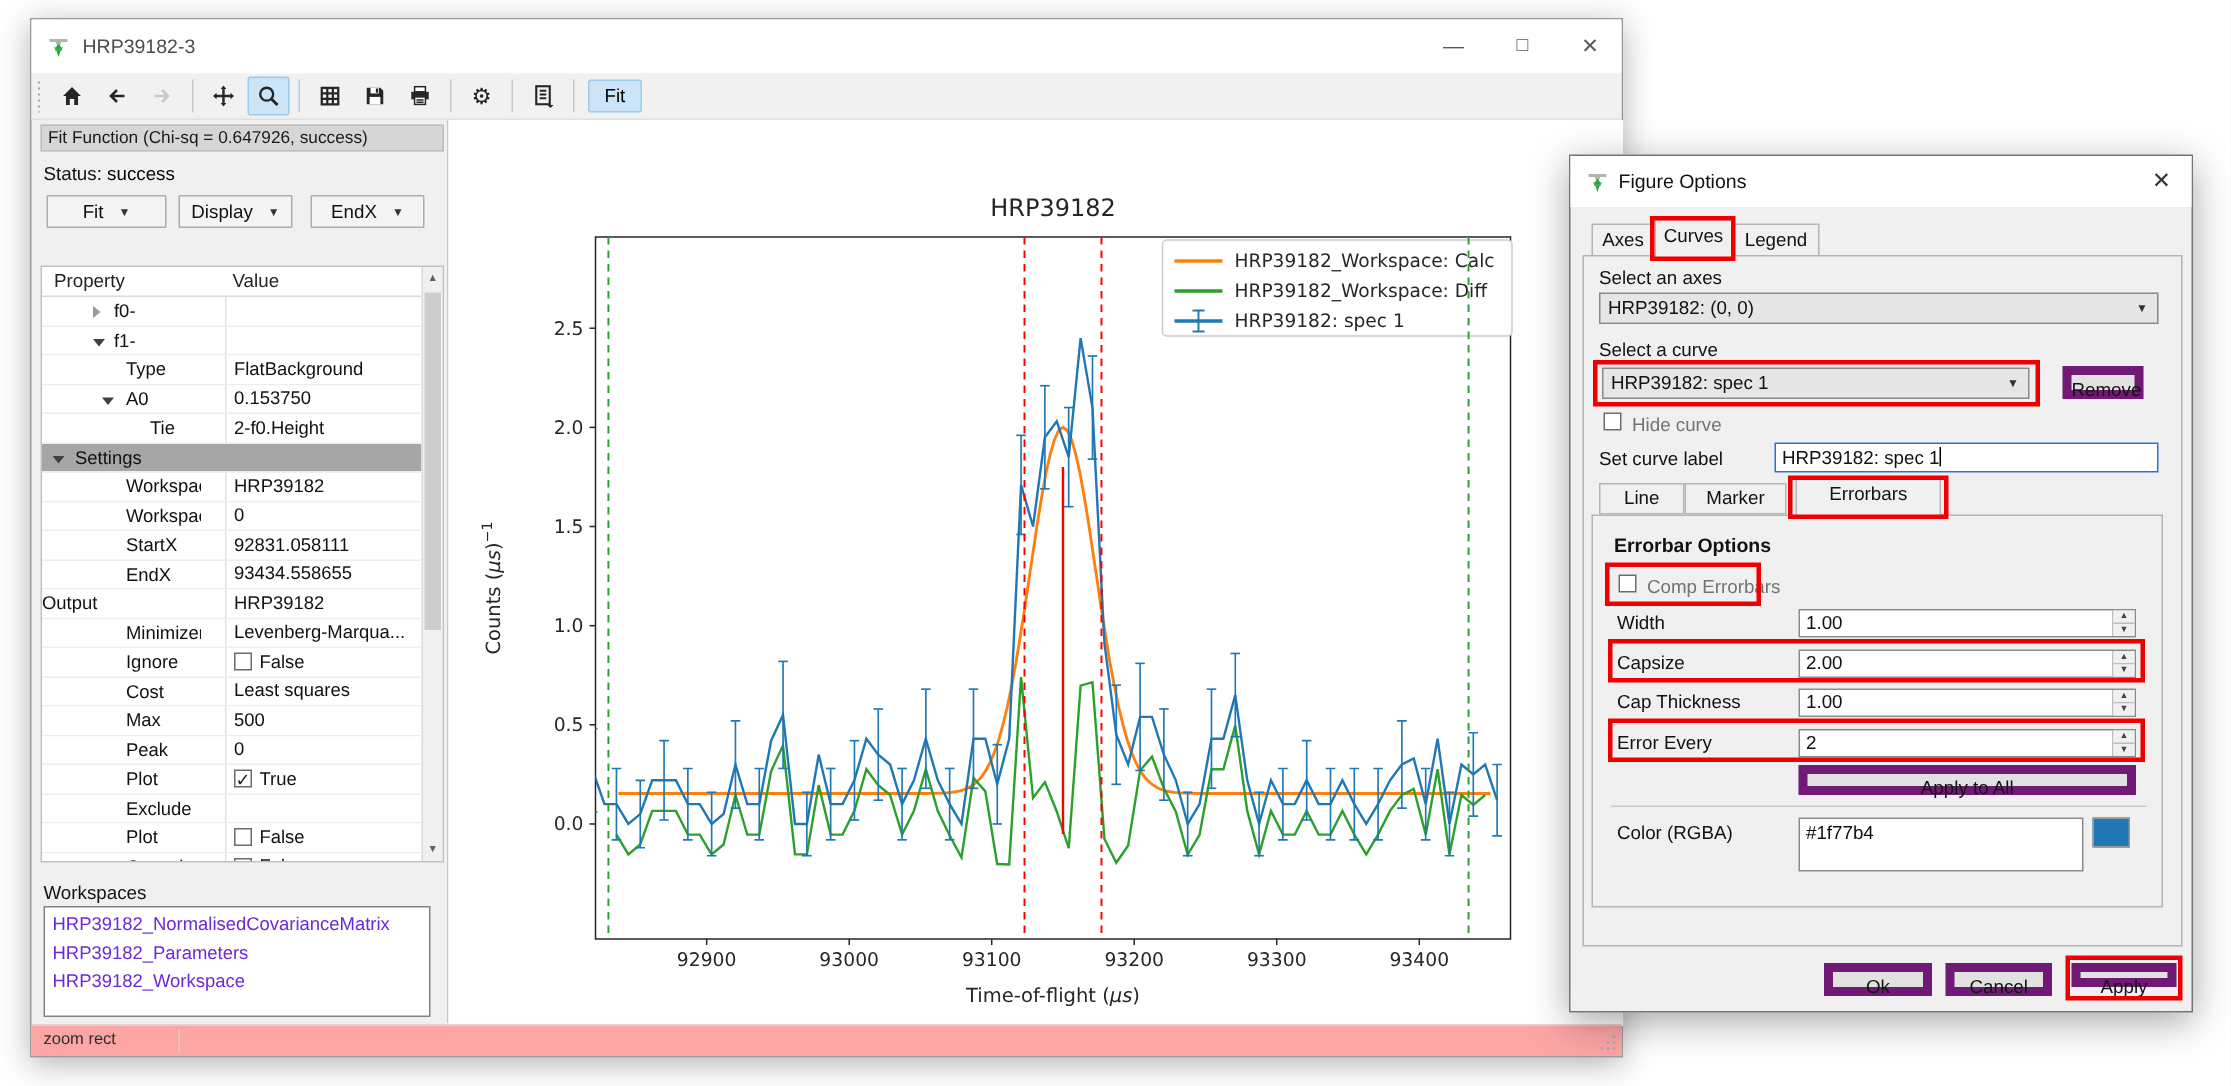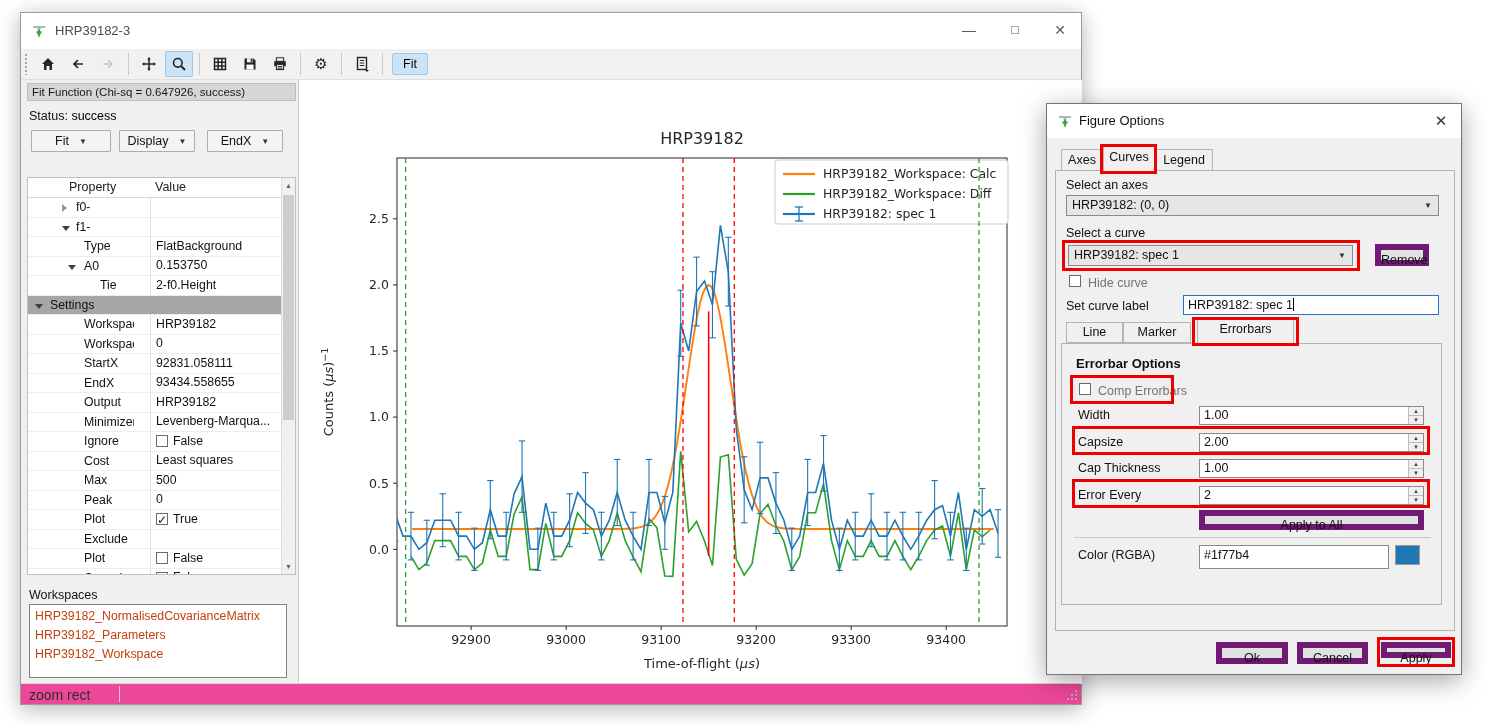--- a/index.html
+++ b/index.html
@@ -63,28 +63,28 @@
 
   .vscroll { position:absolute; right:0; top:0; bottom:0; width:14px; background:#f0f0f0;
              border-left:1px solid #dcdcdc; }
   .varr { position:absolute; left:0; right:0; height:15px; text-align:center;
           font-size:7px; color:#606060; line-height:15px; }
   .vthumb { position:absolute; left:1px; right:1px; top:17px; height:225px; background:#cdcdcd; }
 
   .wslabel { position:absolute; left:7px; top:508px; font-size:12.5px; color:#111; }
   #wsbox { position:absolute; left:7px; top:524px; width:258px; height:74px;
            background:#fff; border:1px solid #828282; font-size:12.3px; padding:2px 0; }
-  .wsitem { padding:1px 5px; color:#c2410c; line-height:17px; }
+  .wsitem { padding:1px 5px; color:#6d28d9; line-height:17px; }
 
   
   #canvas { position:absolute; left:278px; top:67px; width:783px; height:604px; background:#fff; }
 
   
-  #sbar { position:absolute; left:0; bottom:0; right:0; height:21px; background:#ec4899;
-          border-top:1px solid #d4d4d4; font-size:14px; color:#2d2d2d; }
+  #sbar { position:absolute; left:0; bottom:0; right:0; height:21px; background:#fca5a5;
+          border-top:1px solid #d4d4d4; font-size:11px; color:#2d2d2d; }
   #sbar .stext { position:absolute; left:8px; top:3px; }
   .ssep { position:absolute; left:98px; top:2px; bottom:2px; width:1px; background:#d0d0d0; }
   .grip { position:absolute; right:4px; bottom:4px; width:2px; height:2px; background:#aeaeae;
           box-shadow:-4px 0 #aeaeae, -8px 0 #aeaeae, 0 -4px #aeaeae, -4px -4px #aeaeae, 0 -8px #aeaeae; }
 
   
   #dlg { position:absolute; left:1046px; top:103px; width:416px; height:572px;
          background:#f0f0f0; border:1px solid #747474; box-shadow:0 6px 24px rgba(0,0,0,.35); }
   #dlg-titlebar { position:absolute; left:0; top:0; right:0; height:34px; background:#ffffff; }
   .dtitle { position:absolute; left:32px; top:9px; font-size:13px; color:#111; }
@@ -226,21 +226,21 @@
       <span>Display</span>
         <span class="dd-arrow">▼</span>
     </div>
     <div class="dropbtn" style="left:185px; width:76px;">
       <span>EndX</span>
         <span class="dd-arrow">▼</span>
     </div>
 
     <div id="ptable">
       <div class="phead">
-        <span style="left:8px;margin-left:33px;">Property</span>
+        <span style="left:8px;">Property</span>
         <span style="left:127px;">Value</span>
       </div>
       <div id="prows">
           <div class="prow">
             <span class="tri-r" style="left:34px"></span>
             <span class="pc" style="padding-left:48px">f0-Gaussian</span>
             <span class="vc">
               <span></span>
             </span>
           </div>
@@ -292,21 +292,21 @@
               <span>92831.058111</span>
             </span>
           </div>
           <div class="prow">
             <span class="pc" style="padding-left:56px">EndX</span>
             <span class="vc">
               <span>93434.558655</span>
             </span>
           </div>
           <div class="prow">
-            <span class="pc" style="padding-left:56px">Output</span>
+            <span class="pc" style="">Output</span>
             <span class="vc">
               <span>HRP39182</span>
             </span>
           </div>
           <div class="prow">
             <span class="pc" style="padding-left:56px">Minimizer</span>
             <span class="vc">
               <span>Levenberg-Marqua...</span>
             </span>
           </div>
@@ -636,21 +636,21 @@
           </span></div>
         <div class="spinrow-label" style="top: 143.5px;">Error Every</div>
         <div class="spin" style="top: 141.5px;"><span>2</span><span class="arrows">
             <div>▲</div>
             <div>▼</div>
           </span></div>
       </div>
     <div class="dbtn" style="left:137px; top:166px; width:225px; height:20px; line-height:18px;">Apply to All</div>
     <div class="hsep" style="top:193px;"></div>
     <div class="spinrow-label" style="top:204px;">Color (RGBA)</div>
-    <div class="dinput" style="left:137px; top:201px; width:190px; height:24px; border:1px solid #8a8a8a;">
+    <div class="dinput" style="left:137px; top:201px; width:190px; height:36px; border:1px solid #8a8a8a;">
       <span>#1f77b4</span>
     </div>
     <div class="swatch" id="color-swatch" style="left: 333px; top: 201px; background: rgb(31, 119, 180);"></div>
   </div>
 
   <div class="dbtn" style="left:169px; top:538px; width:72px; height:22px; line-height:20px;">Ok</div>
   <div class="dbtn" style="left:250px; top:538px; width:71px; height:22px; line-height:20px;">Cancel</div>
   <div class="dbtn" style="left:334px; top:538px; width:70px; height:16px; line-height:20px;">Apply</div>
 
   <div class="redrect" style="left:53px; top:40px; width:57px; height:30px;"></div>

